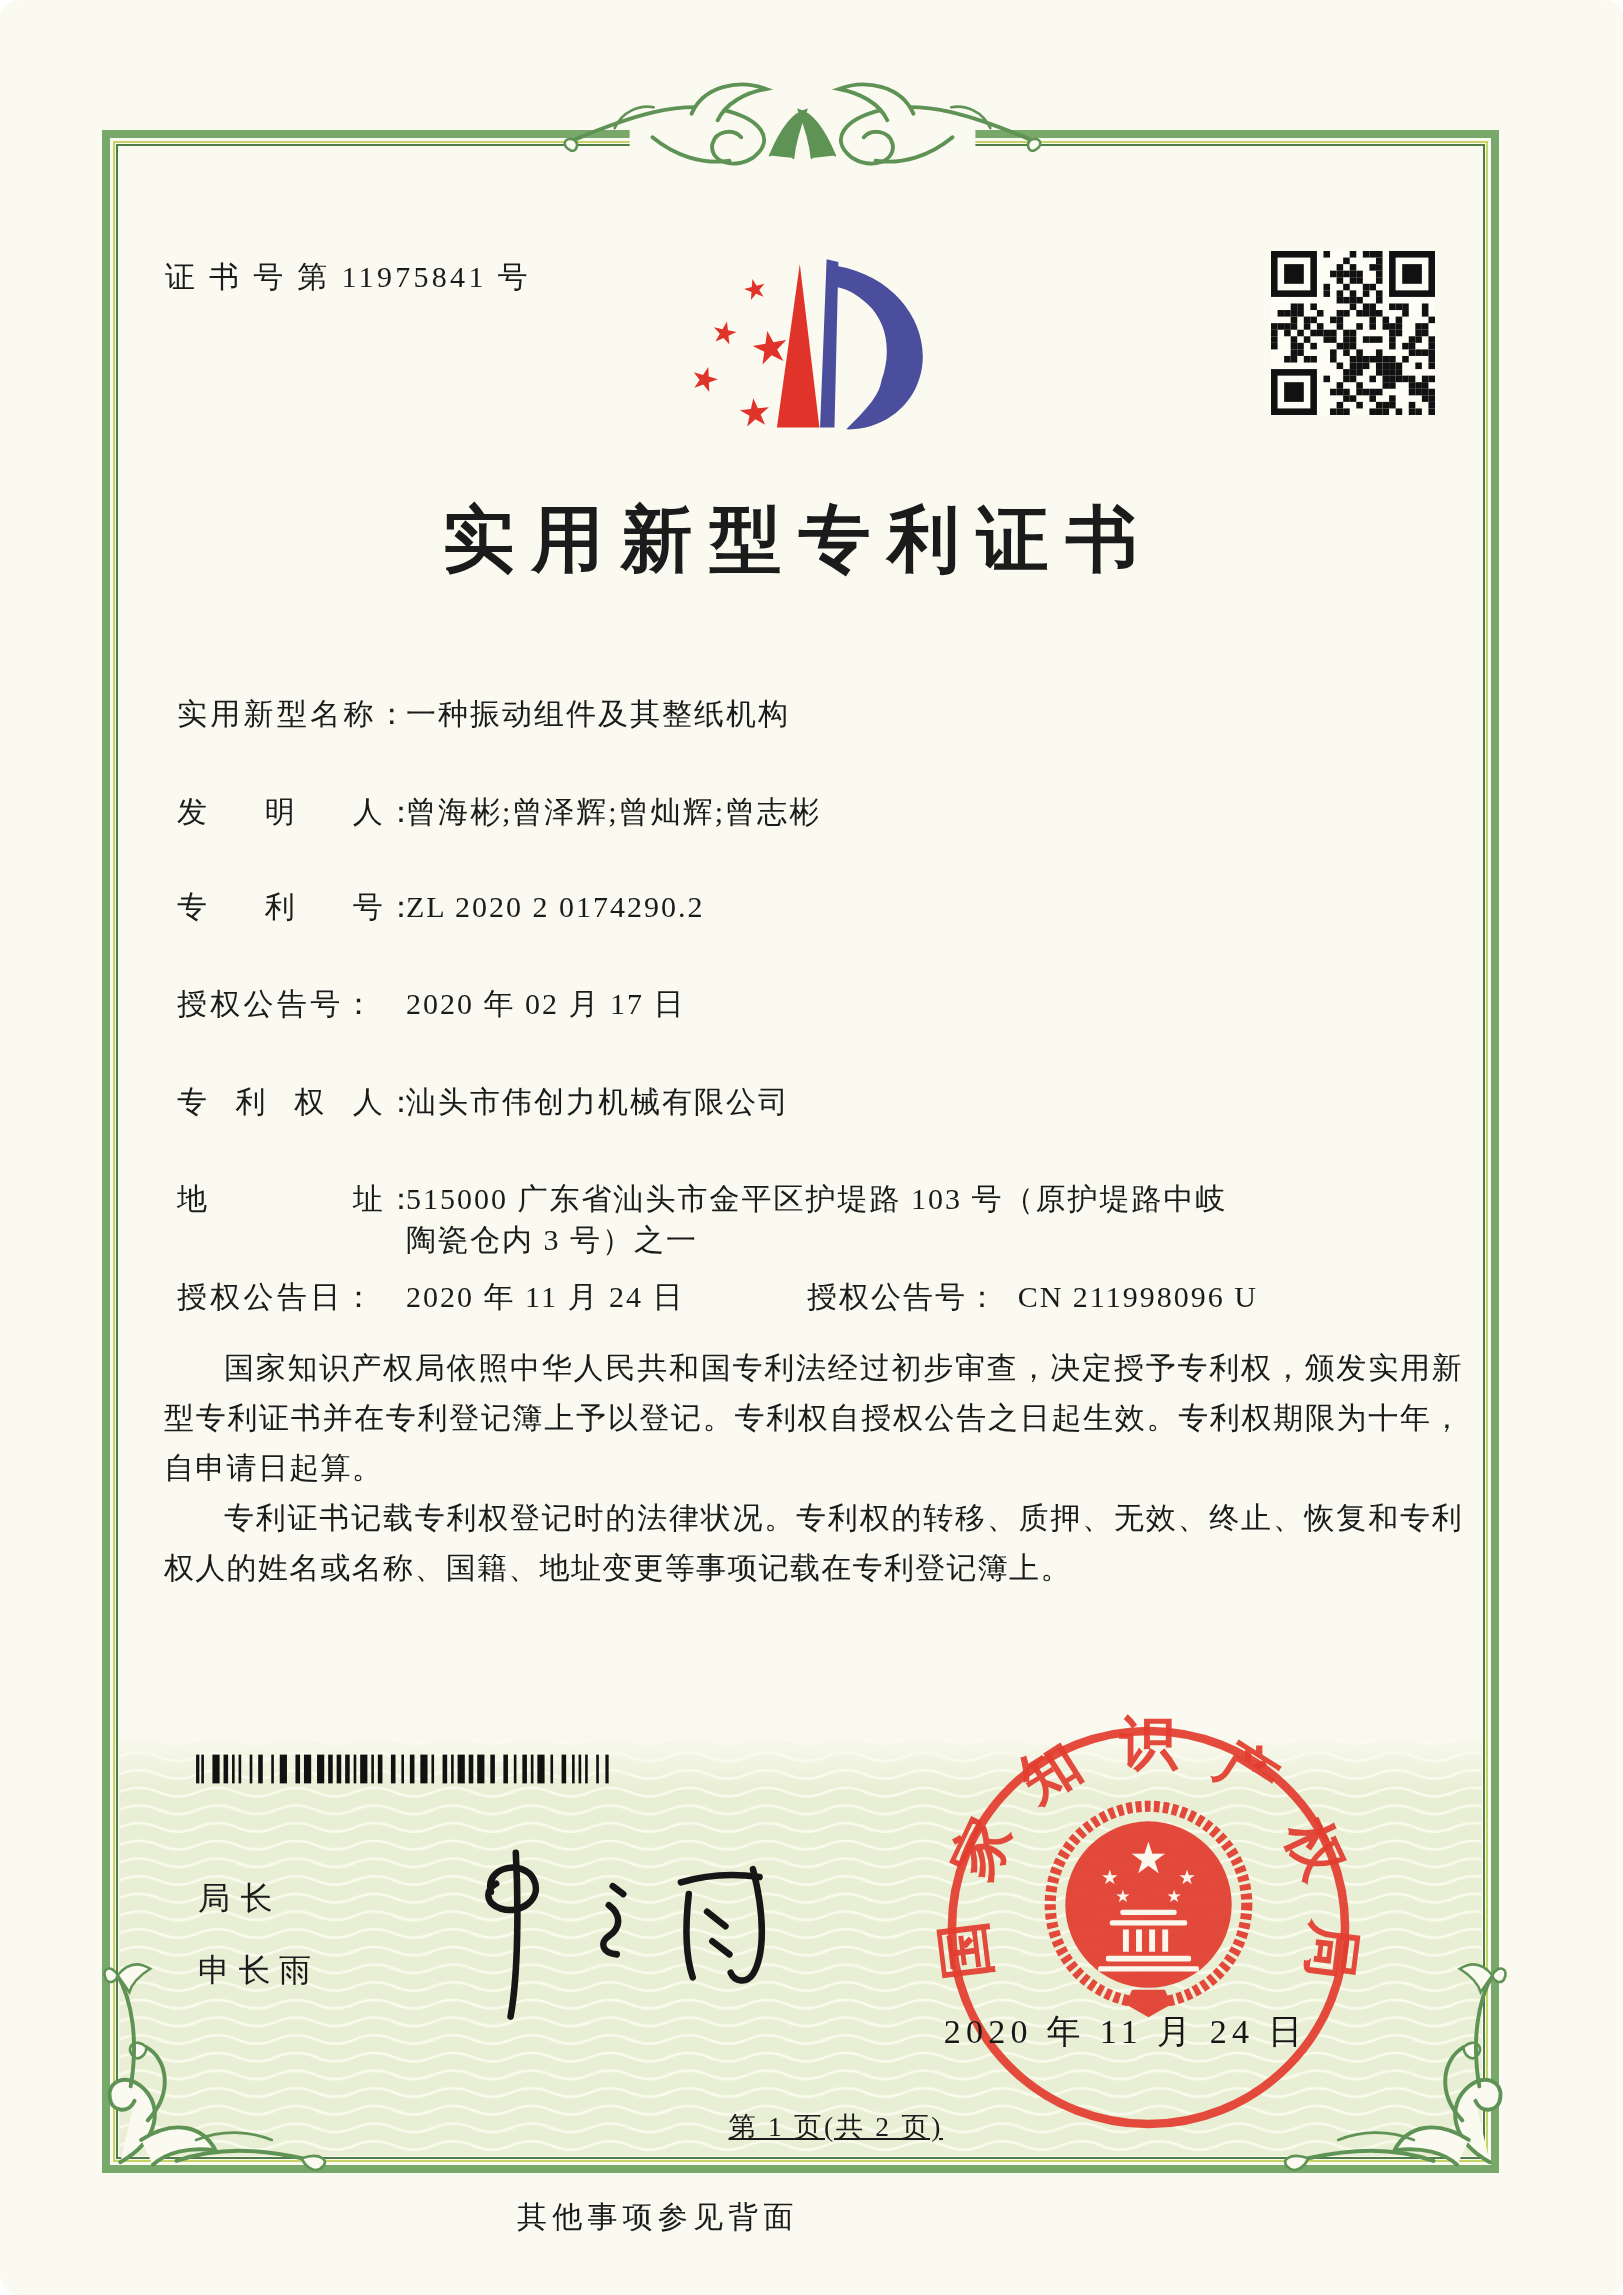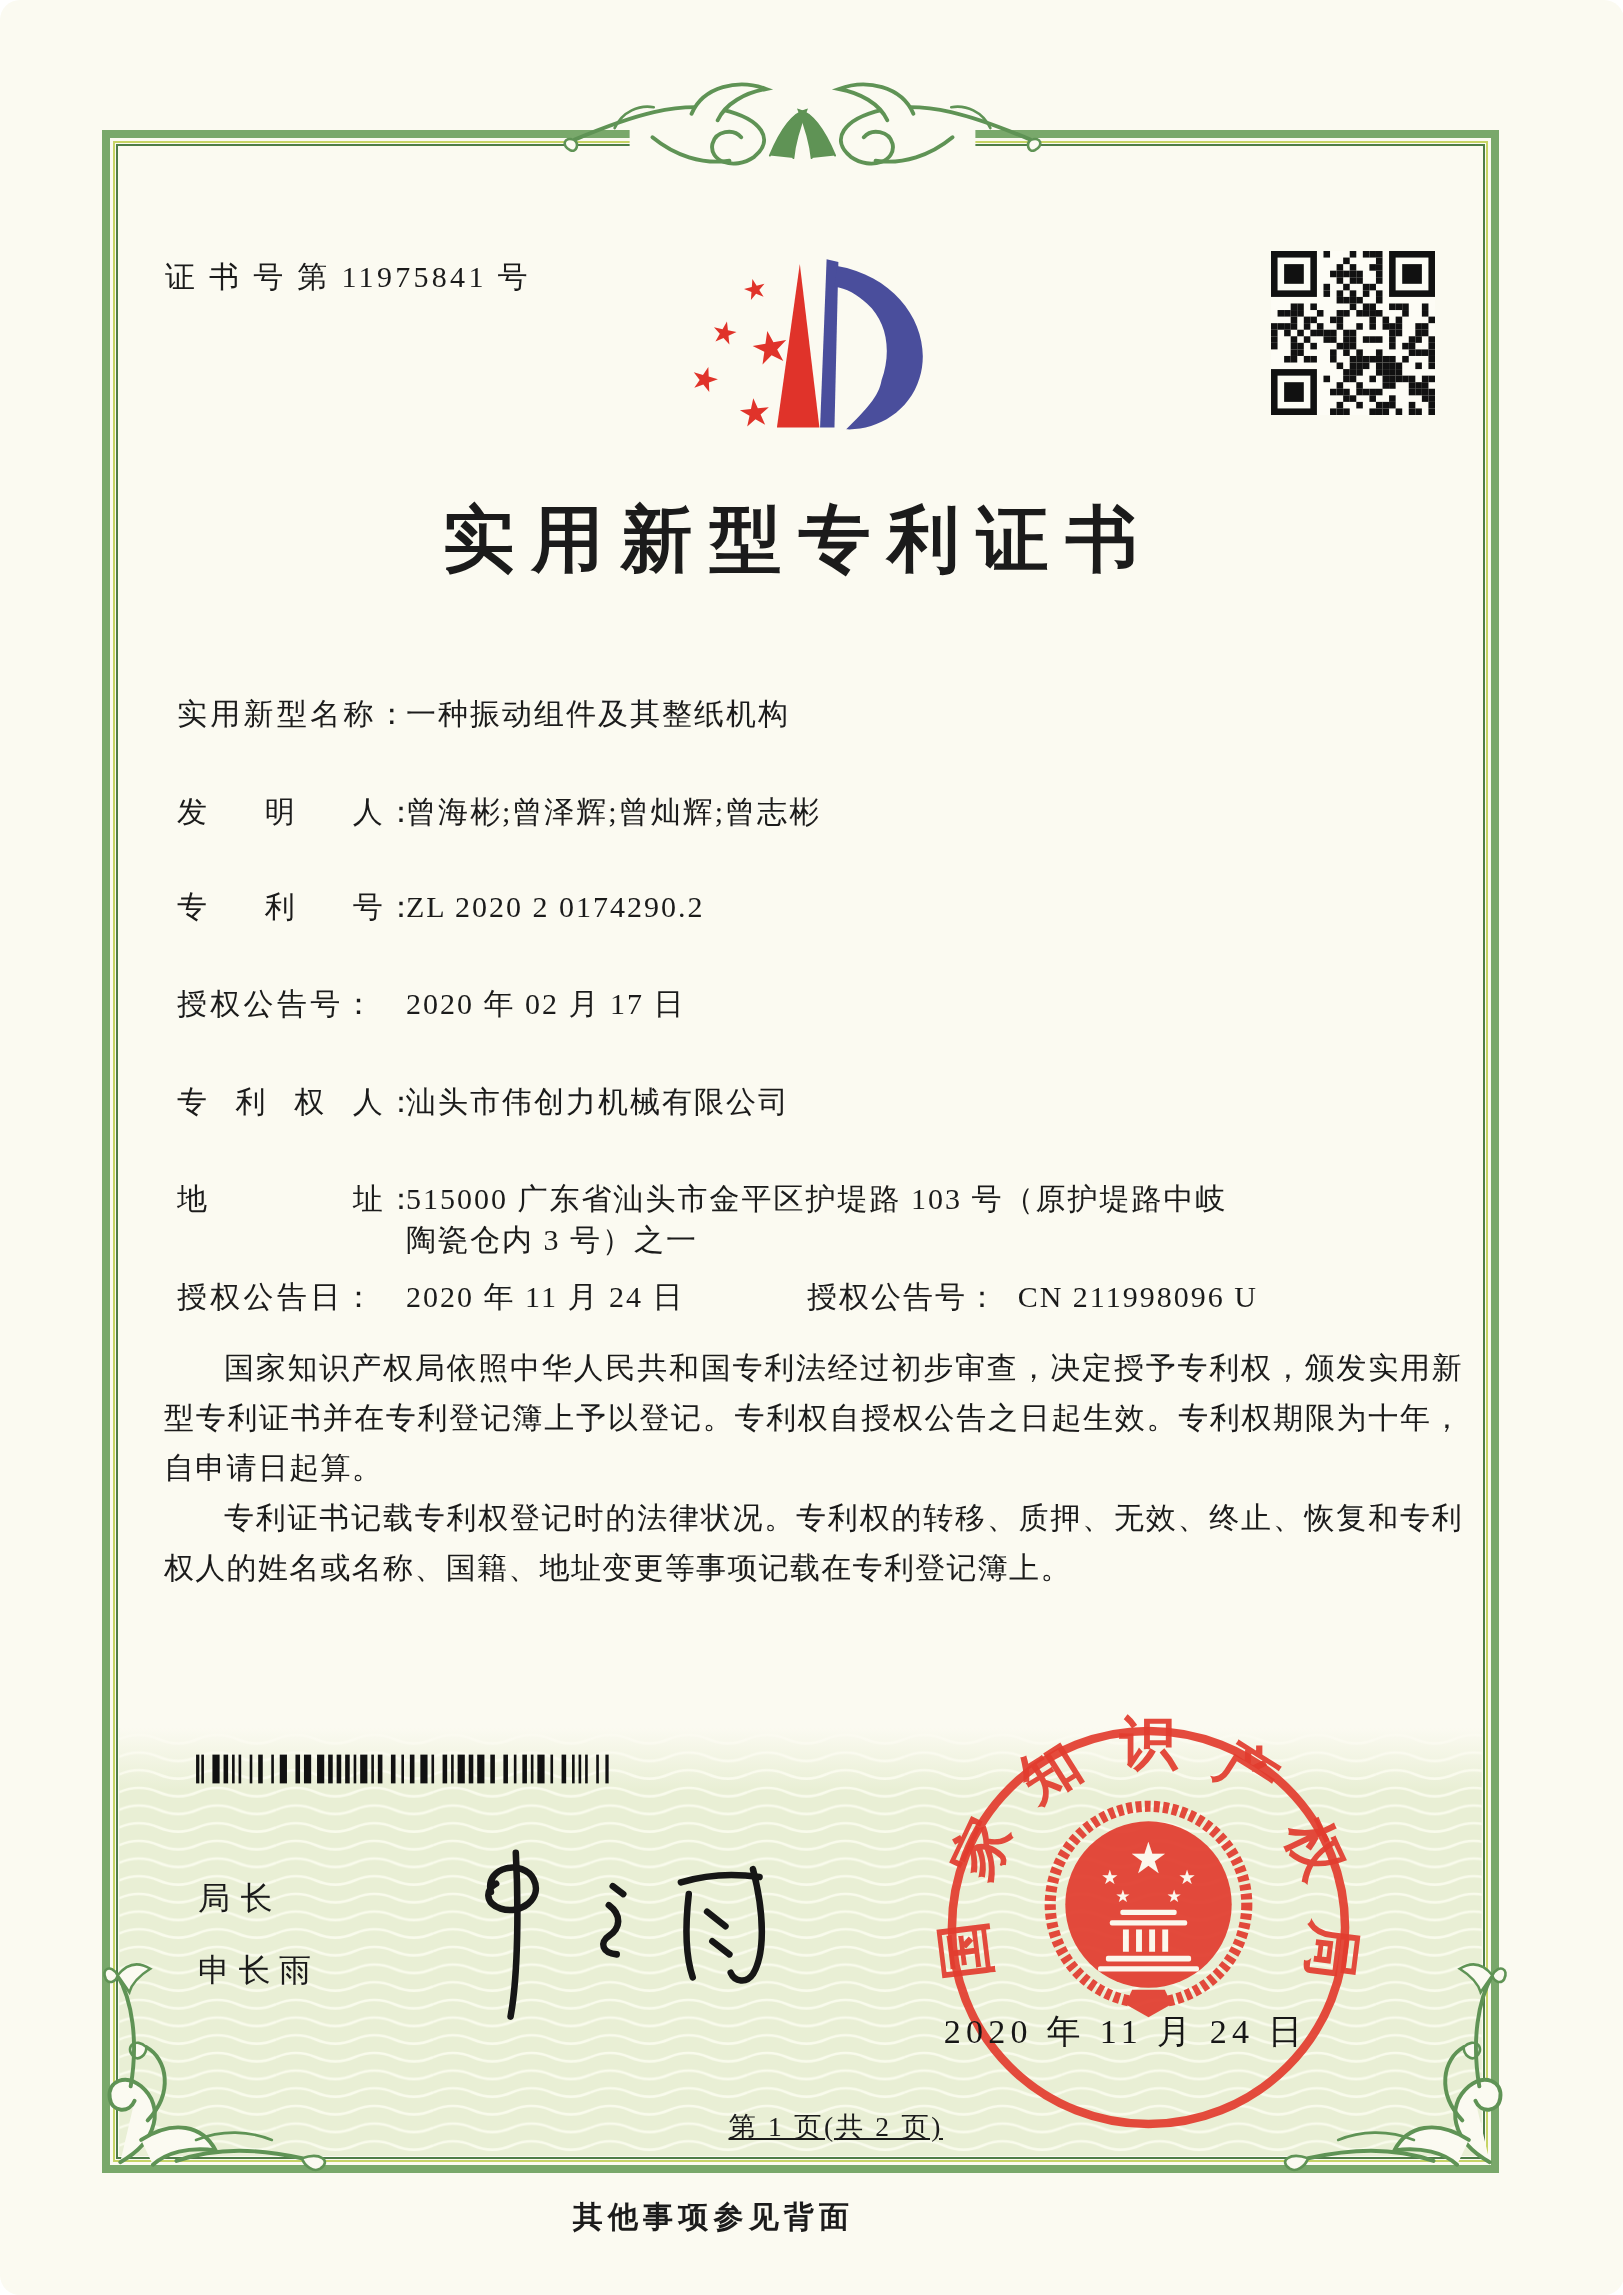--- a/index.html
+++ b/index.html
@@ -27,22 +27,22 @@
   .fval{position:absolute;left:229px;top:0;letter-spacing:2px;}
   .fval2{position:absolute;left:630px;top:0;letter-spacing:2px;white-space:nowrap;}
   .addr-l2{display:block;font-family:Liberation Serif, serif;}
   .bodytext{position:absolute;left:164px;top:1343px;width:1299px;
             font-size:30px;line-height:50px;text-align:justify;letter-spacing:1.3px;}
   .bodytext p{margin:0;text-indent:2em;}
   .director{position:absolute;left:198px;top:1877px;font-size:32px;letter-spacing:10.5px;}
   .director-name{position:absolute;left:198px;top:1949px;font-size:32px;letter-spacing:8.5px;}
   .page-footer{position:absolute;left:537px;top:2109px;width:406px;text-align:right;
                font-size:27.5px;letter-spacing:2.6px;text-decoration:underline;}
-  .back-note{position:absolute;left:517px;top:2197px;width:393px;text-align:center;
-             font-size:30px;letter-spacing:5.2px;font-weight:bold;}
+  .back-note{position:absolute;left:517px;top:2197px;width:393px;text-align:left;
+             font-size:30px;letter-spacing:5.2px;}
   .seal-date{font-family:"Liberation Serif","DejaVu Serif",serif;}
 </style>
 </head>
 <body>
 
 <div class="page">
 
   <svg class="abs" style="left:119px;top:1728px" width="1363" height="428" viewBox="0 0 2082 654">
     <defs>
       <pattern id="wv" width="240" height="27" patternUnits="userSpaceOnUse">

